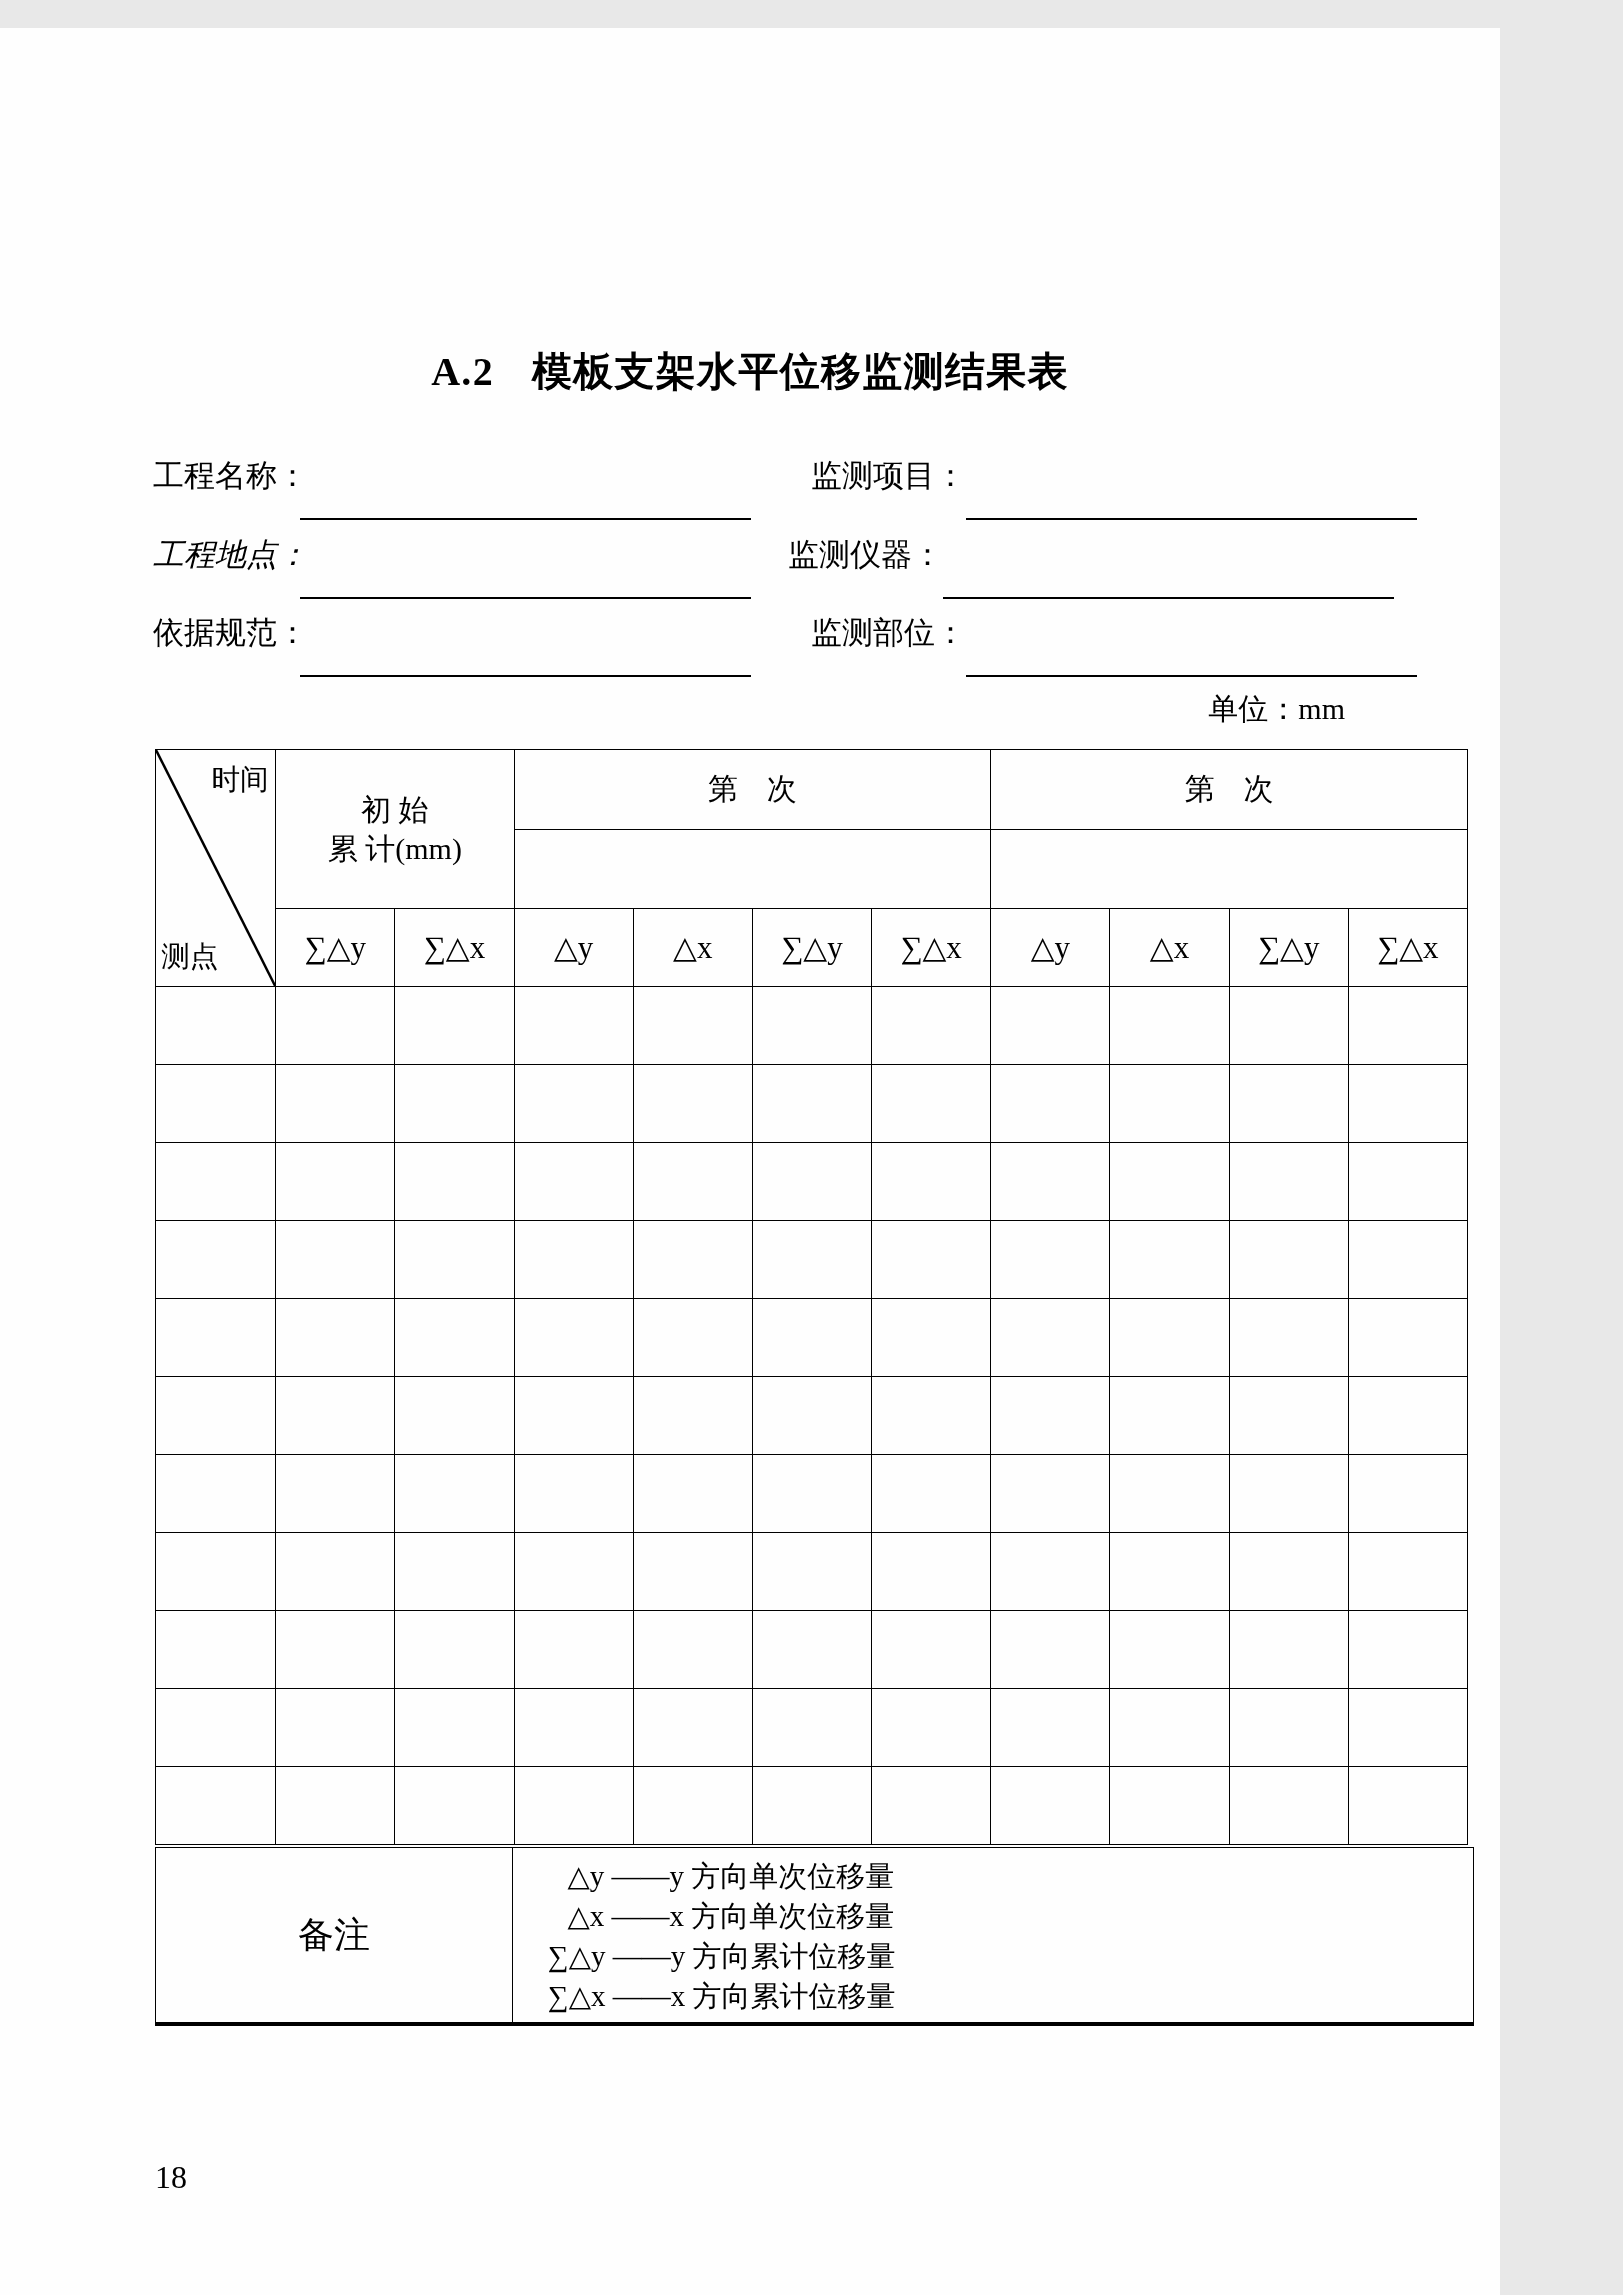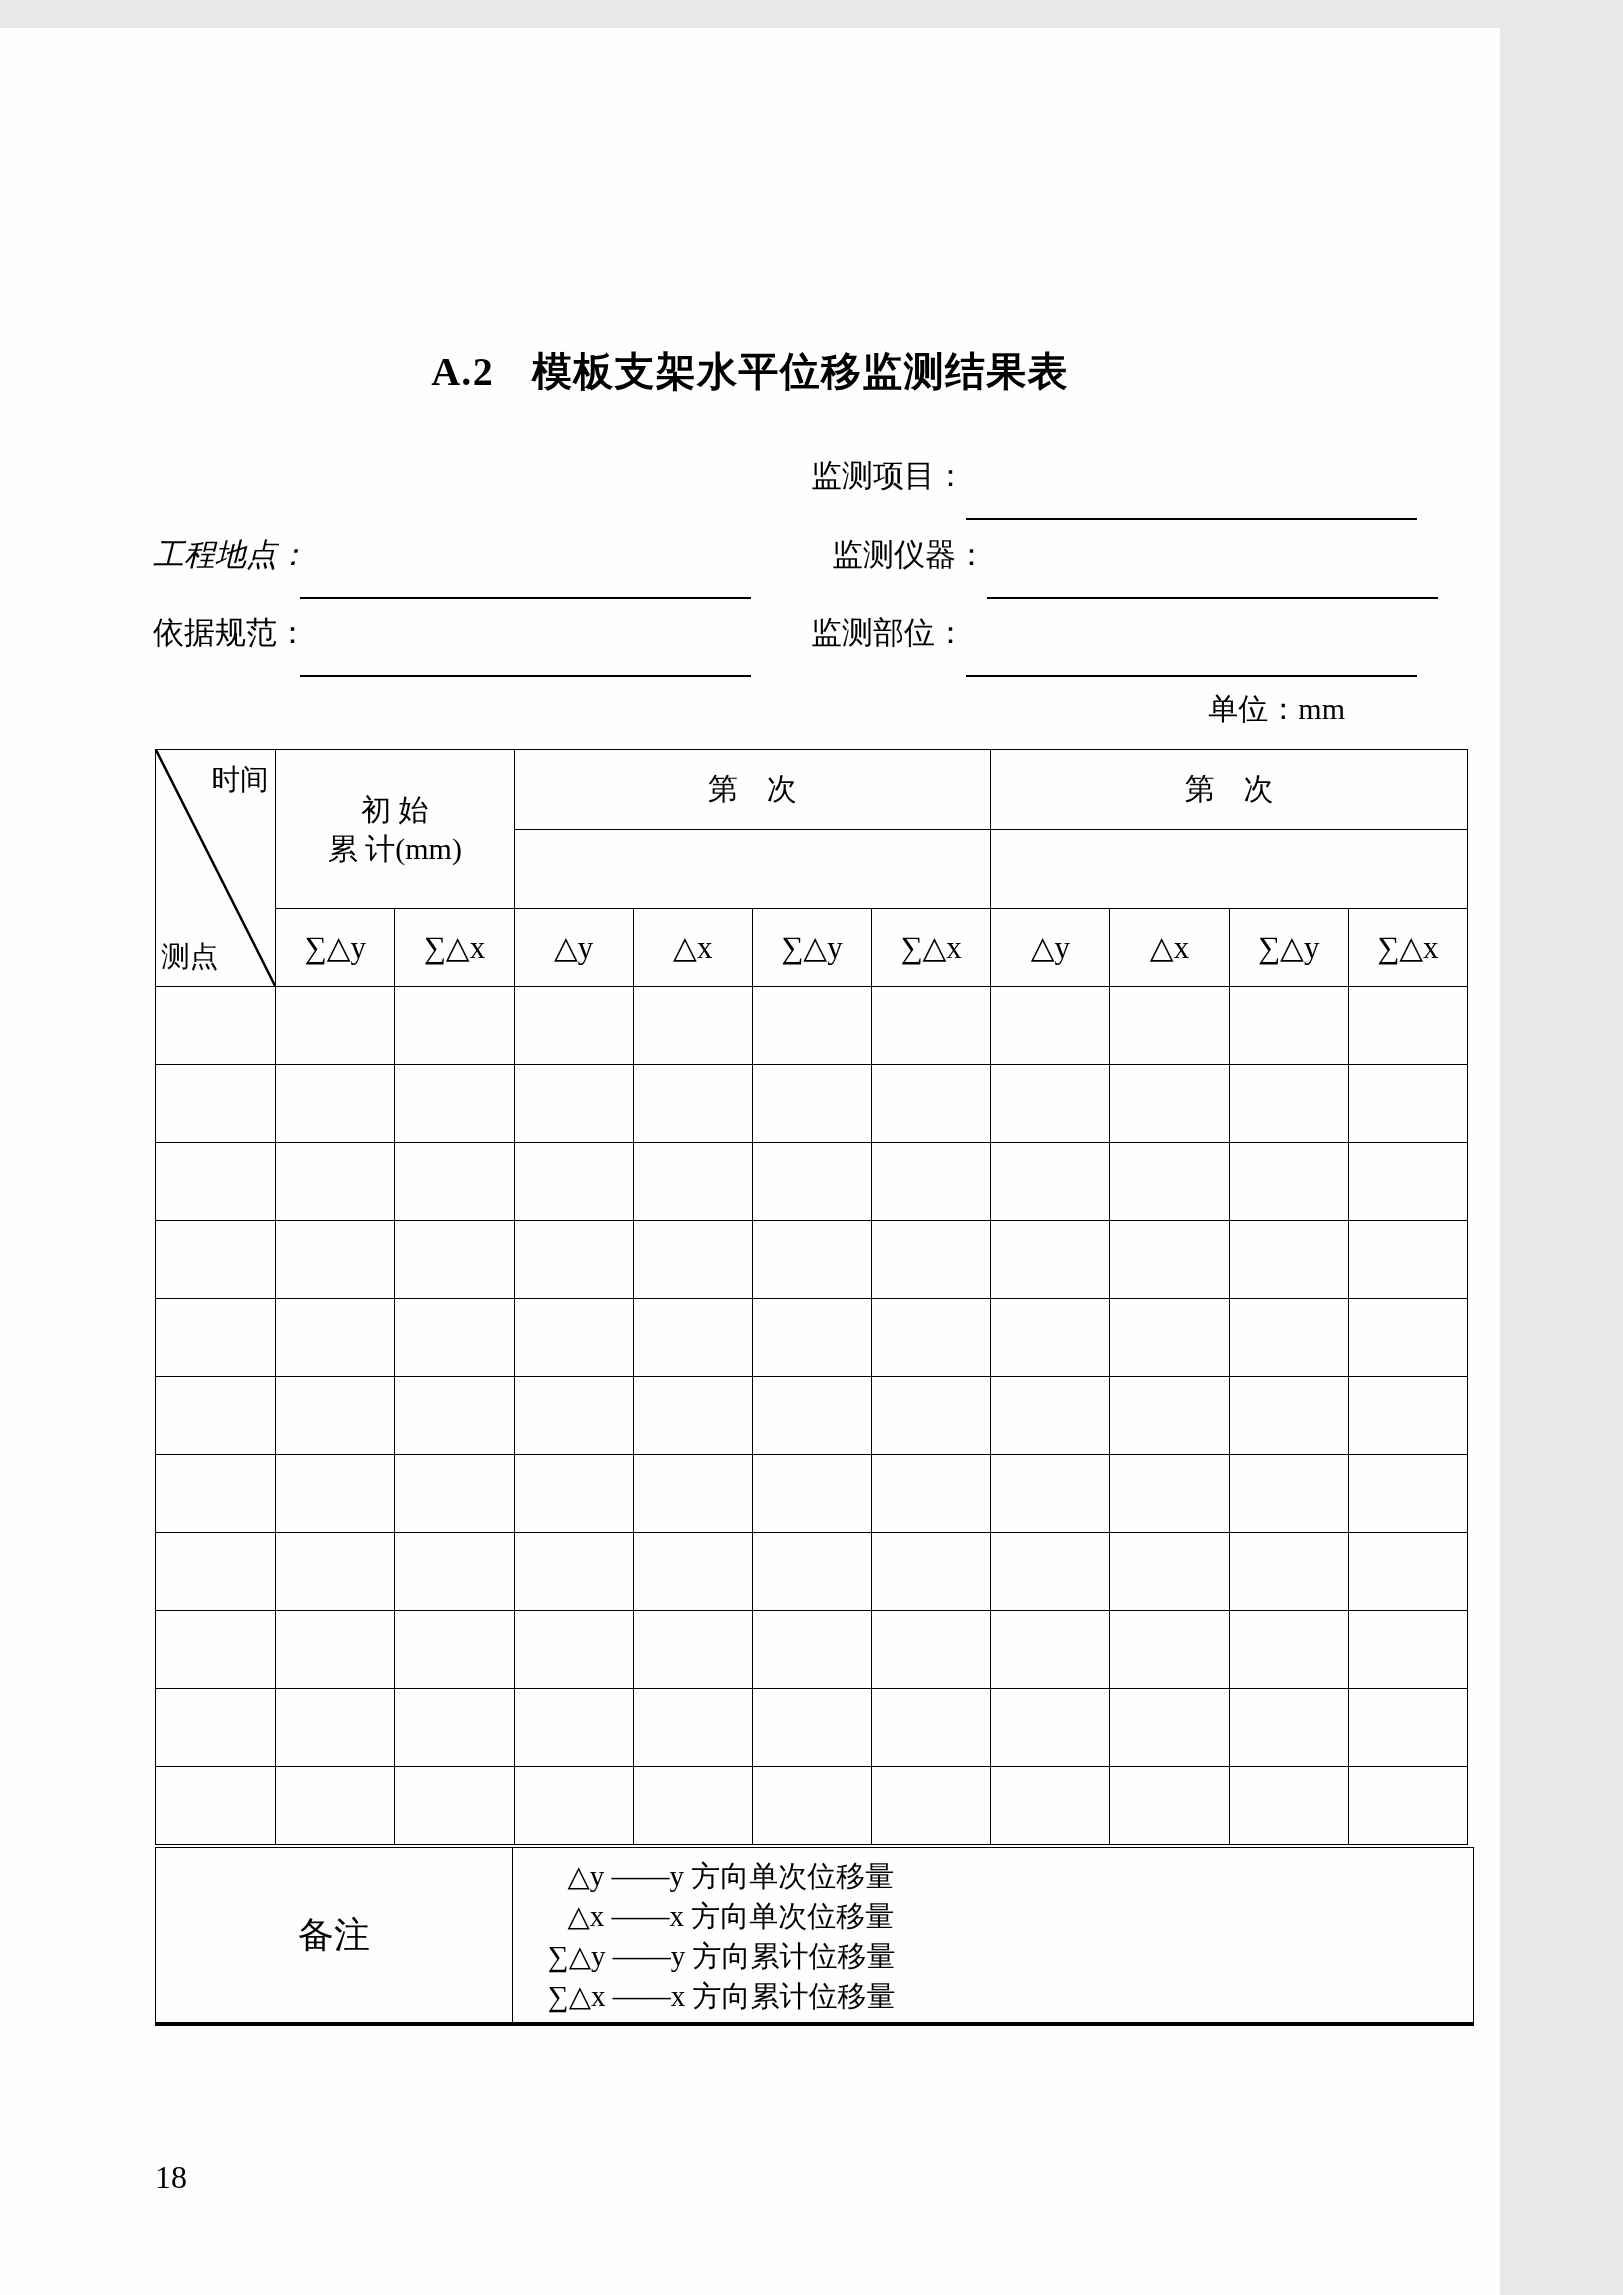--- a/index.html
+++ b/index.html
@@ -63,29 +63,33 @@
 </head>
 <body>
 
 <div class="page">
 
   <div class="doc-title">
     <span class="sect">A.2</span>
     <span>模板支架水平位移监测结果表</span>
   </div>
 
+  <div class="field" style="left:153px; top:430px;">
+    <span class="flabel">工程名称：</span>
+    <span class="fill fill-l"></span>
+  </div>
   <div class="field" style="left:811px; top:430px;">
     <span class="flabel">监测项目：</span>
     <span class="fill fill-r"></span>
   </div>
   <div class="field" style="left:153px; top:509px;font-style:italic;">
     <span class="flabel">工程地点：</span>
     <span class="fill fill-l"></span>
   </div>
-  <div class="field" style="left:832px; top:509px;">
+  <div class="field" style="left:788px; top:509px;">
     <span class="flabel">监测仪器：</span>
     <span class="fill fill-r"></span>
   </div>
   <div class="field" style="left:811px; top:587px;">
     <span class="flabel">监测部位：</span>
     <span class="fill fill-r"></span>
   </div>
   <div class="field" style="left:153px; top:587px;">
     <span class="flabel">依据规范：</span>
     <span class="fill fill-l"></span>

